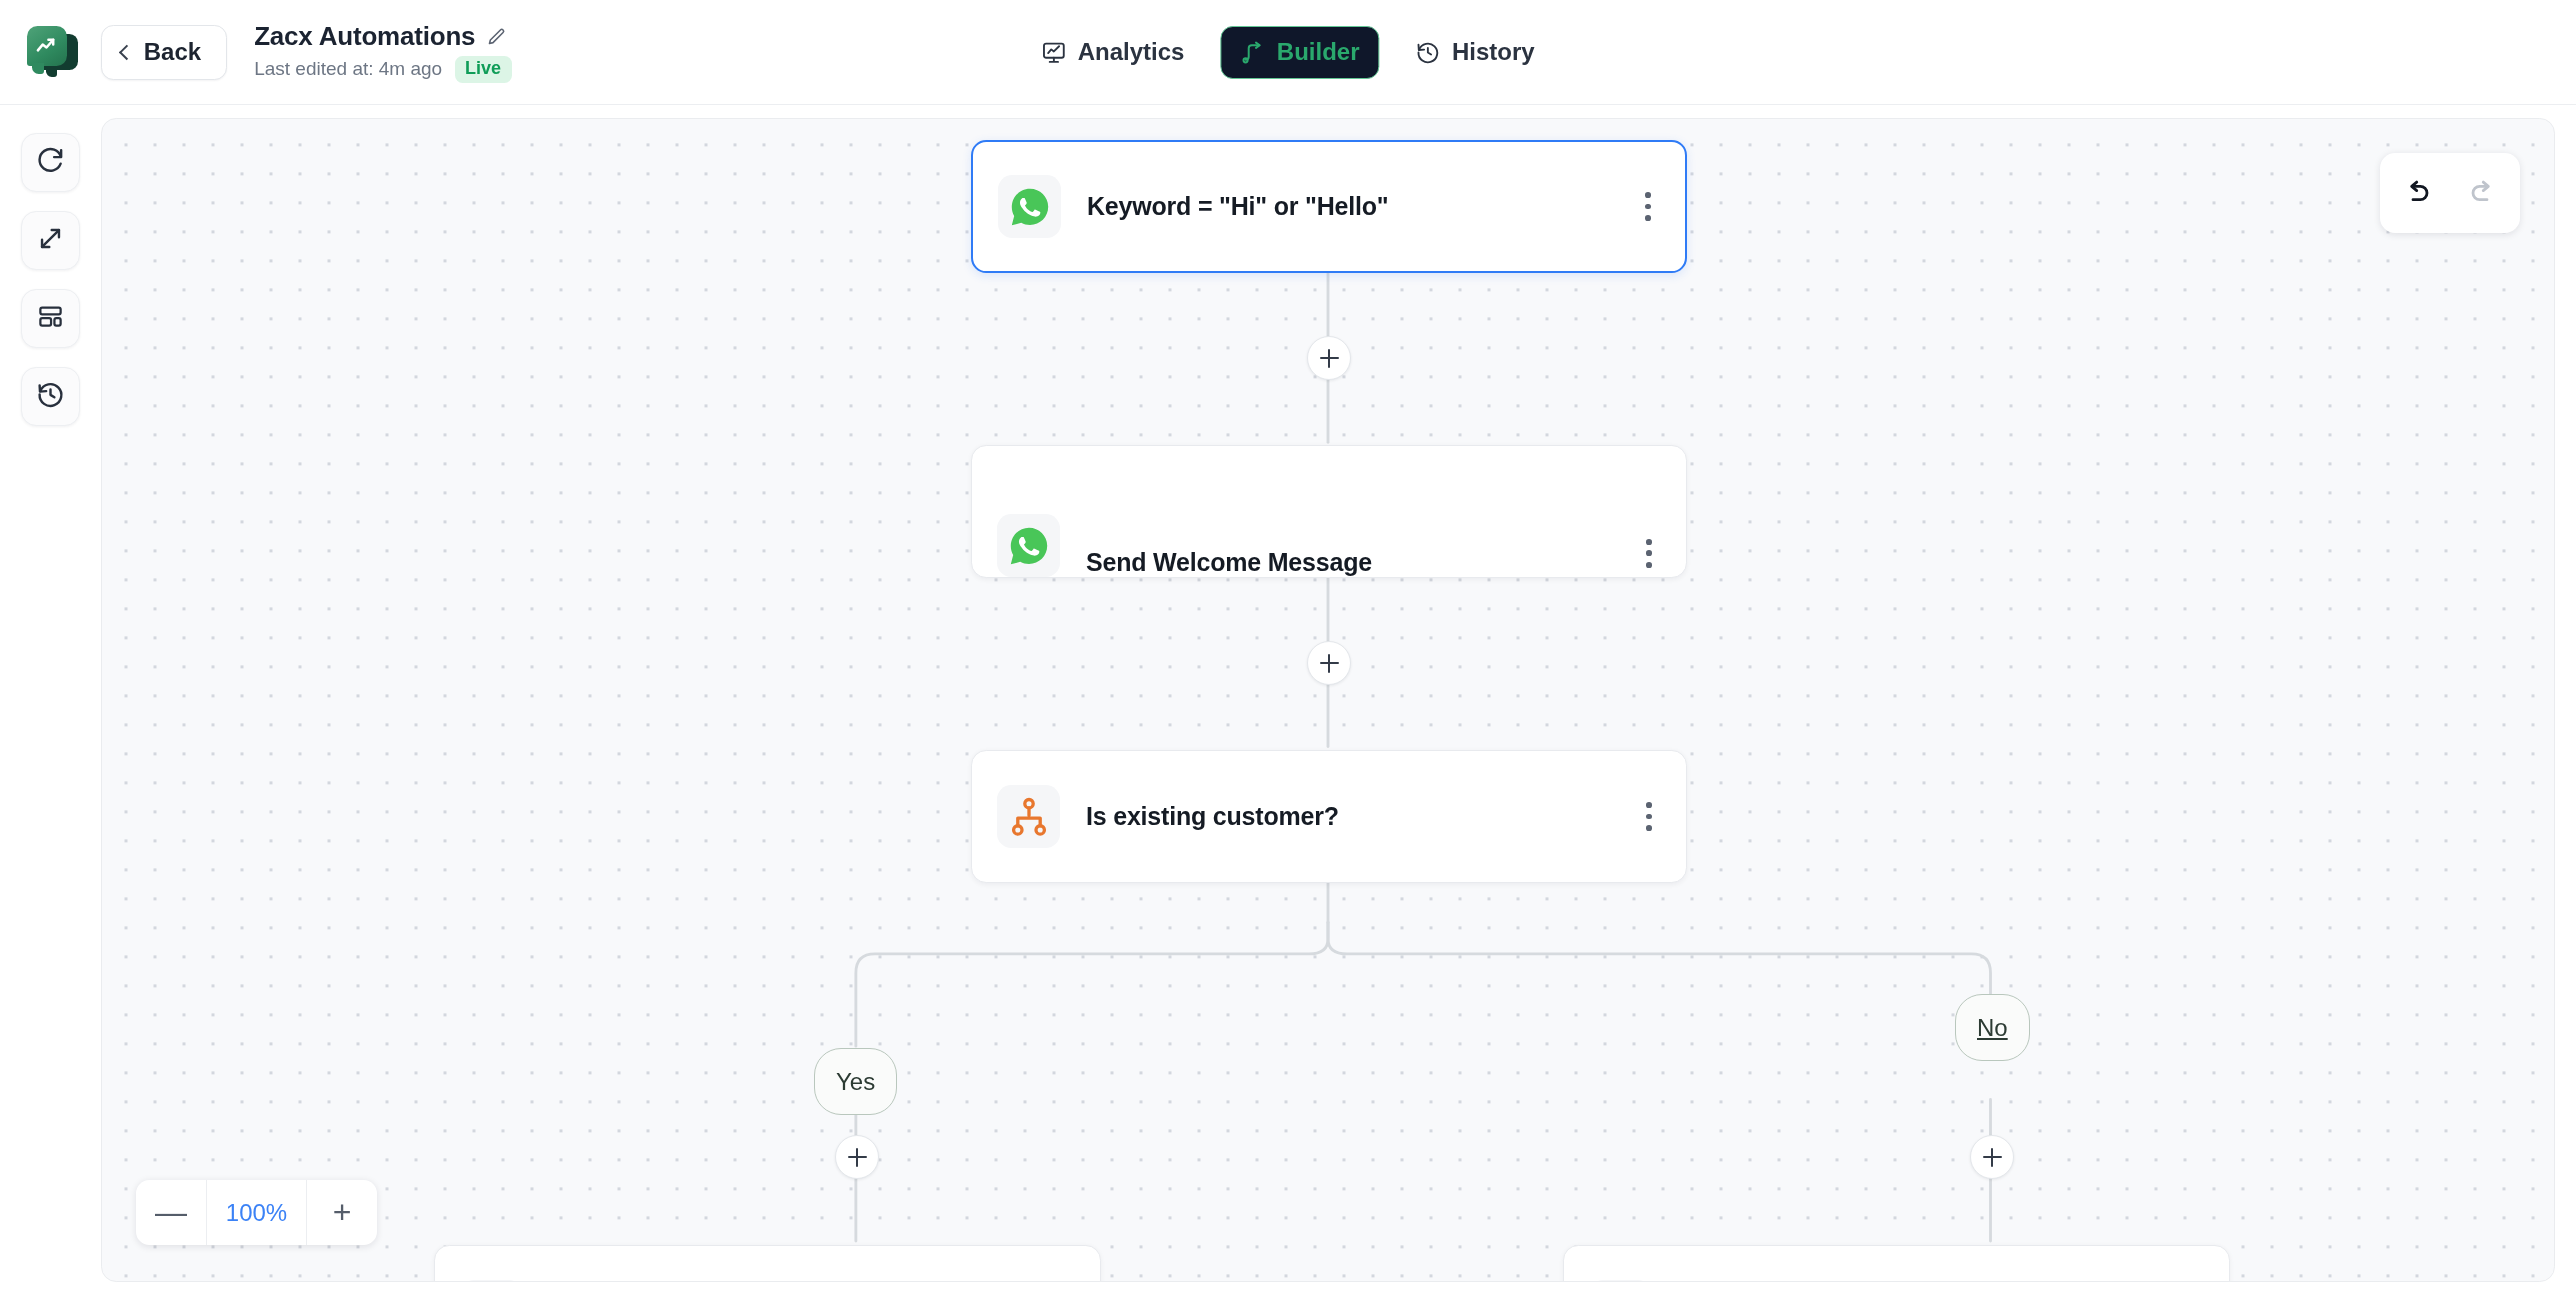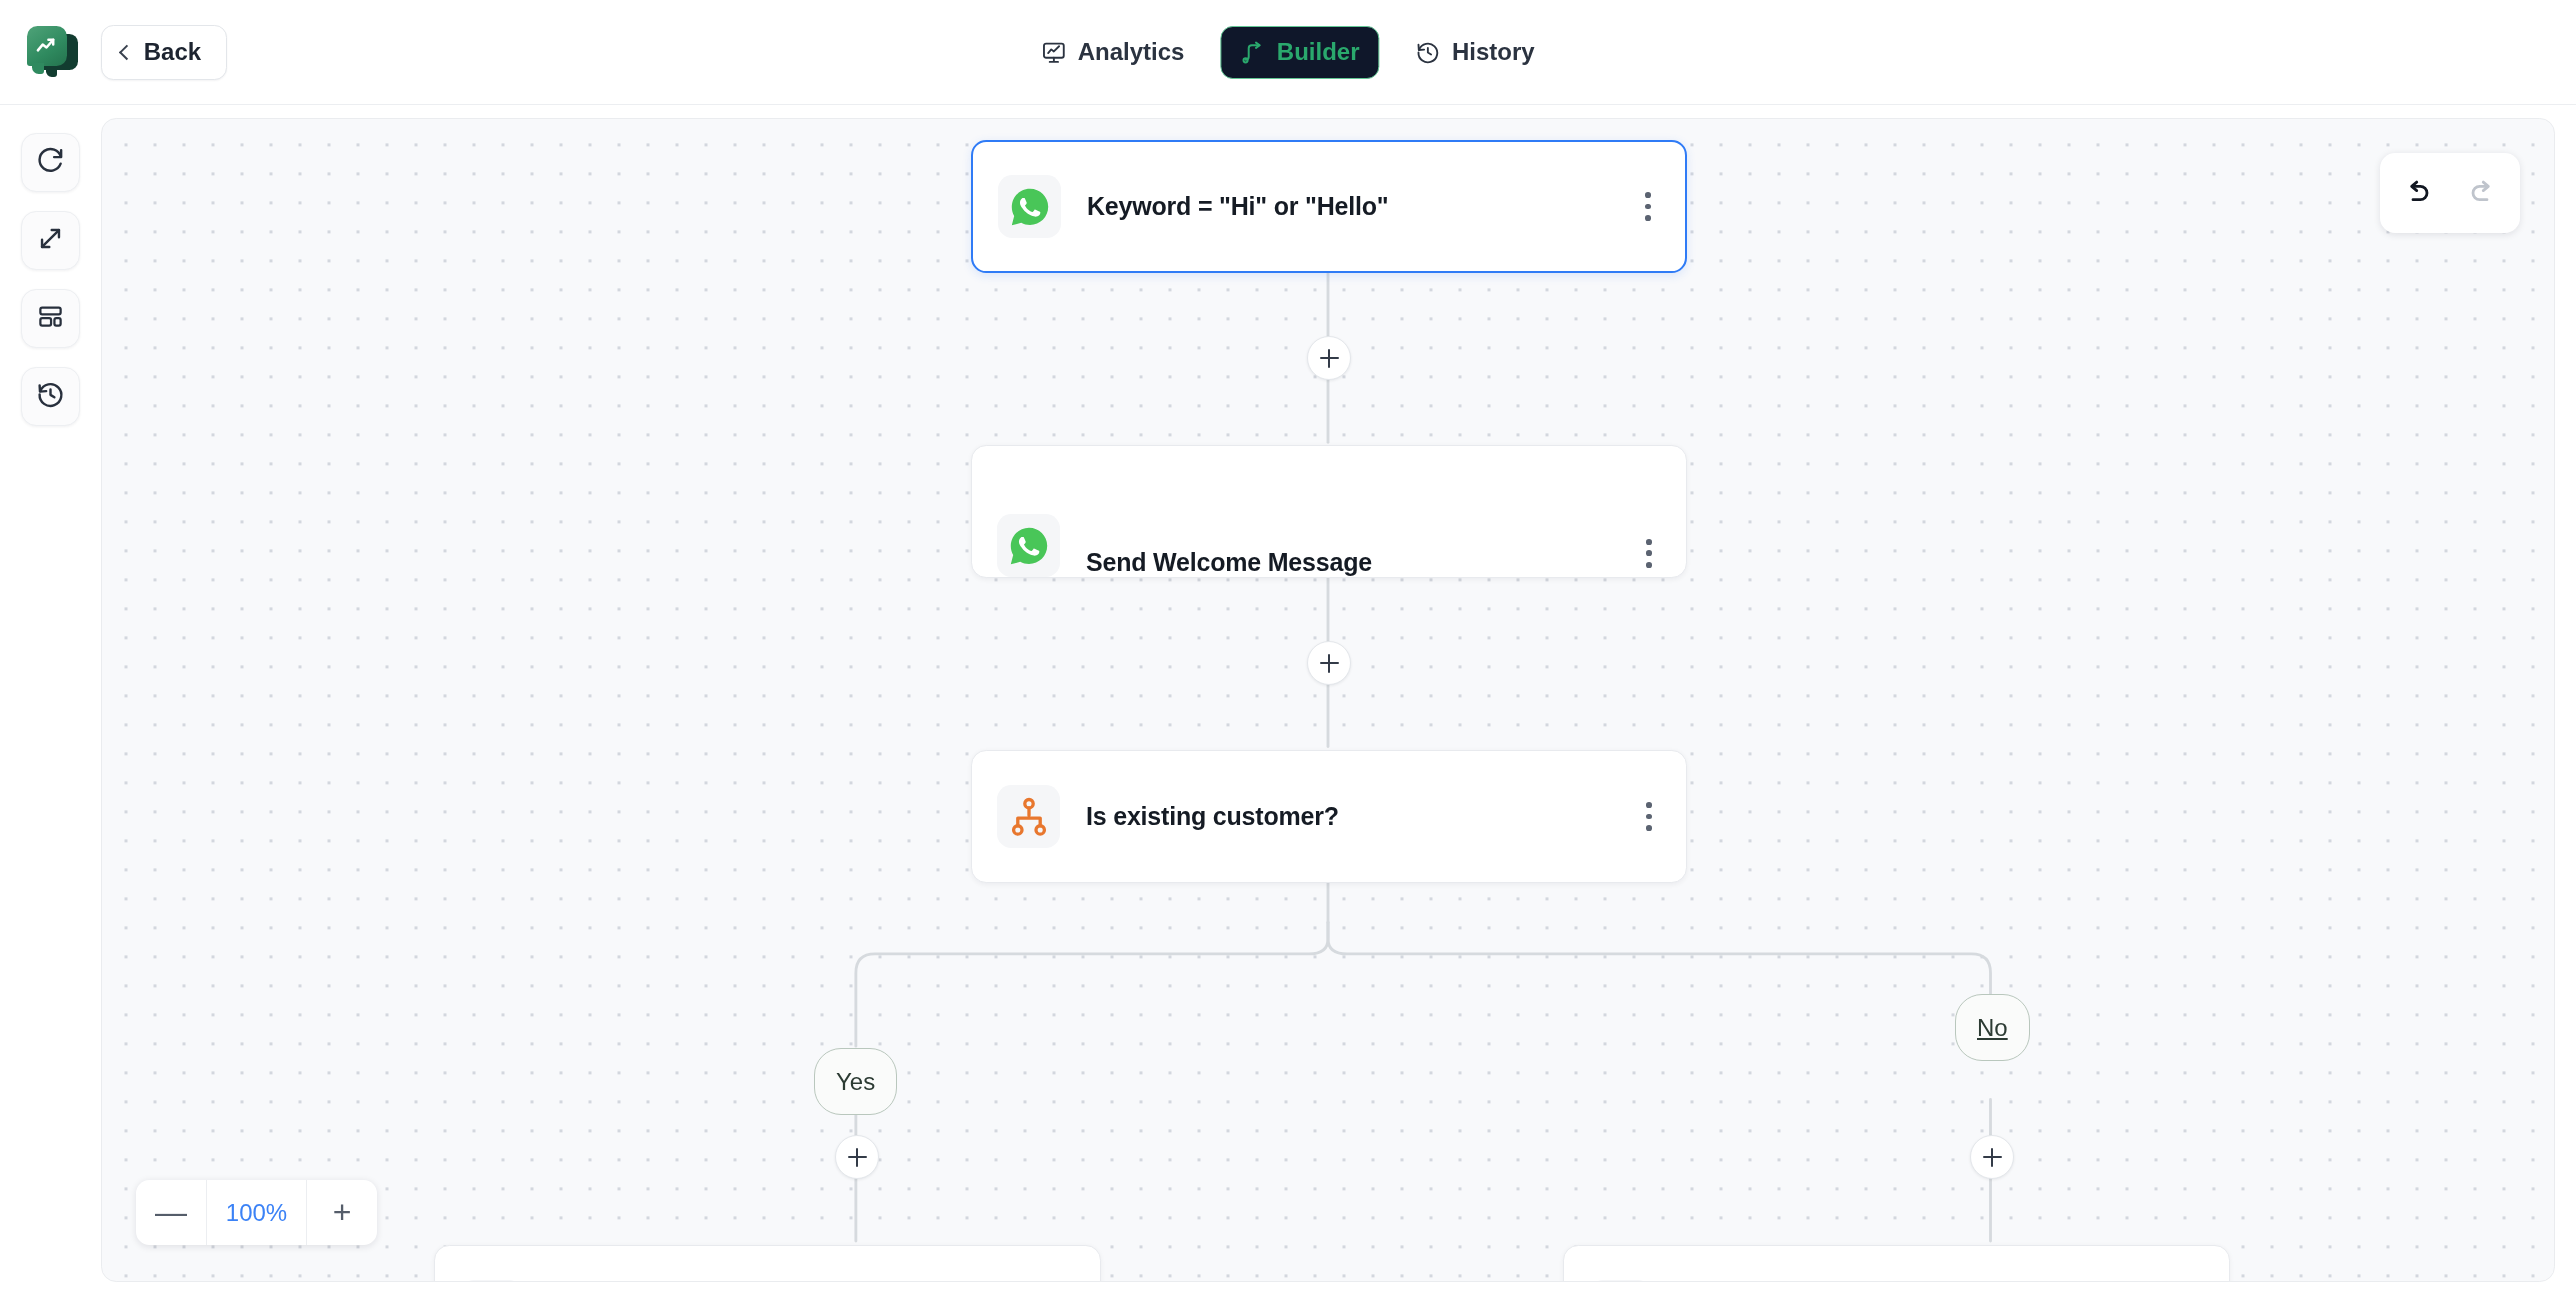--- a/index.html
+++ b/index.html
@@ -183,20 +183,34 @@
           <polyline points="14,5 19,5 19,10" stroke="#ffffff" stroke-width="2.6" stroke-linecap="round" stroke-linejoin="round"></polyline>
         </svg>
       </div>
     </div>
 
     <div class="back-btn">
       <span class="chev-left"></span>
       <span>Back</span>
     </div>
 
+    <div class="title-block">
+      <div class="title-row">
+        <span class="flow-title">Zacx Automations</span>
+        <span class="pencil">
+          <svg width="21" height="21" viewBox="0 0 24 24" fill="none">
+            <path d="M4 20l1-4L16.5 4.5a2 2 0 0 1 3 3L8 19l-4 1z" stroke="#5c6472" stroke-width="1.8" stroke-linejoin="round" stroke-linecap="round"></path>
+          </svg>
+        </span>
+      </div>
+      <div class="meta-row">
+        <span class="meta-text">Last edited at: 4m ago</span>
+        <span class="live-badge">Live</span>
+      </div>
+    </div>
 
     <div class="nav-tabs">
 
       <div class="tab">
         <span>
           <svg width="25" height="25" viewBox="0 0 24 24" fill="none">
             <rect x="2.5" y="3.5" width="19" height="13.5" rx="2" stroke="#2b3340" stroke-width="1.8"></rect>
             <path d="M12 17v4M8 21h8" stroke="#2b3340" stroke-width="1.8" stroke-linecap="round"></path>
             <polyline points="6.5,12.5 9.5,9 12,11 17,6" stroke="#2b3340" stroke-width="1.8" stroke-linecap="round" stroke-linejoin="round"></polyline>
           </svg>

